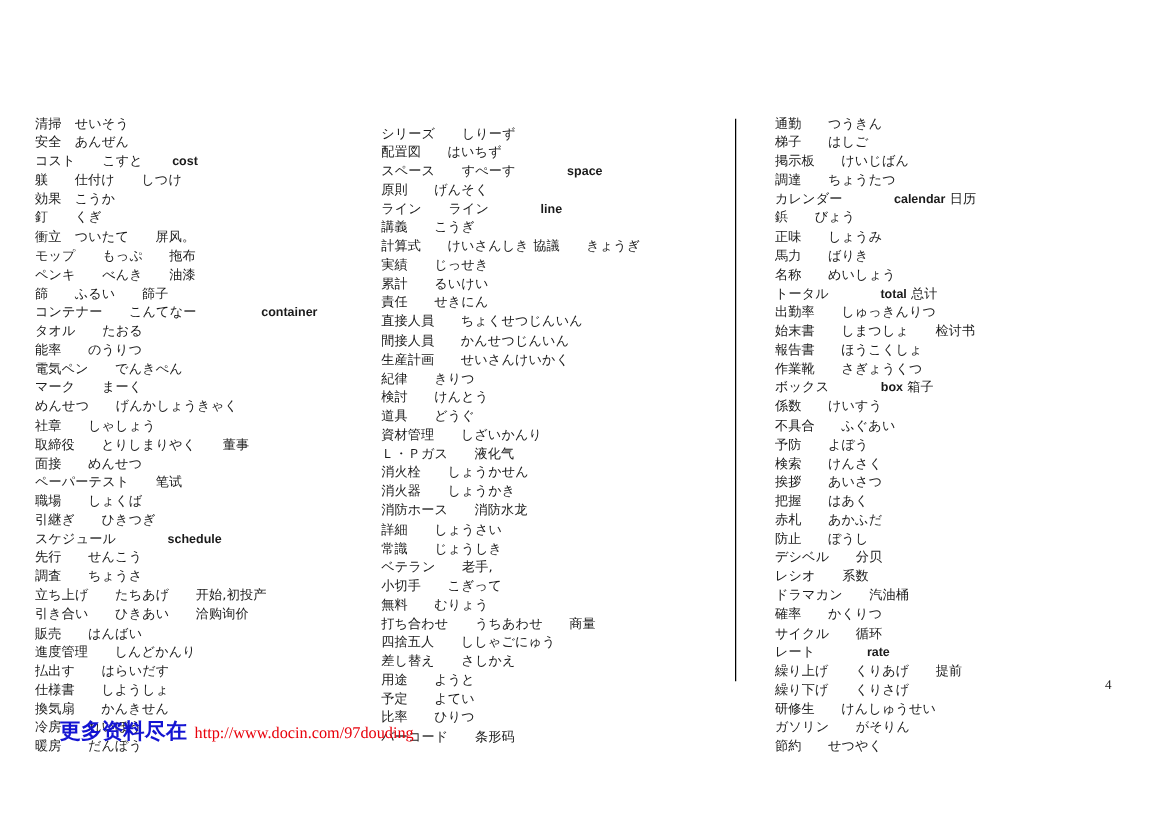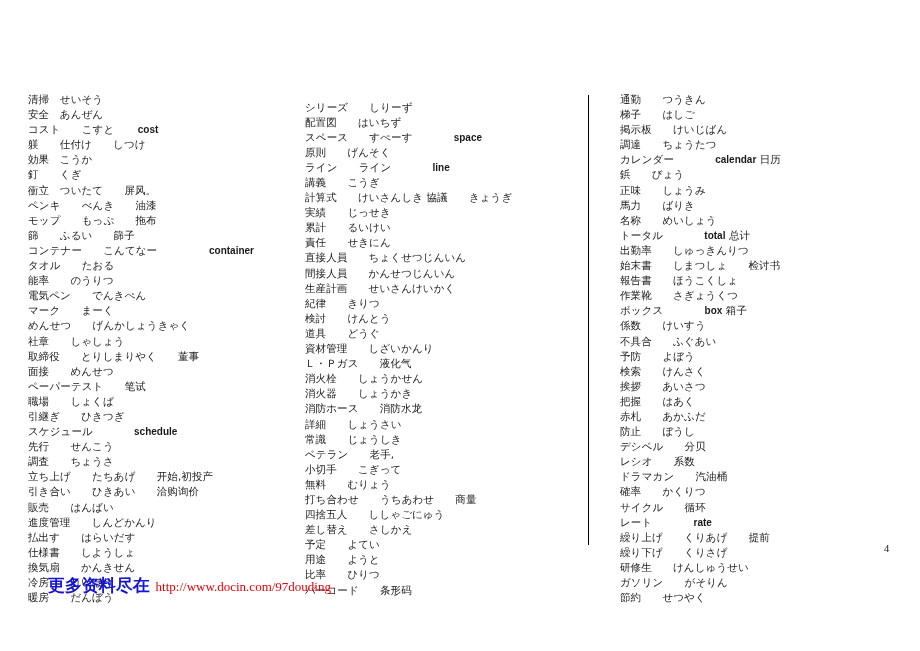--- a/index.html
+++ b/index.html
@@ -110,22 +110,22 @@
 
   <div class="columns">
     <div class="col col-1">
         <div class="entry"><span>清掃　せいそう</span></div>
         <div class="entry"><span>安全　あんぜん</span></div>
         <div class="entry"><span>コスト　　こすと </span><span class="en">cost</span></div>
         <div class="entry"><span>躾　　仕付け　　しつけ</span></div>
         <div class="entry"><span>効果　こうか</span></div>
         <div class="entry"><span>釘　　くぎ</span></div>
         <div class="entry"><span>衝立　ついたて　　屏风。</span></div>
+        <div class="entry"><span>モップ　　もっぷ　　拖布</span></div>
         <div class="entry"><span>ペンキ　　べんき　　油漆</span></div>
-        <div class="entry"><span>モップ　　もっぷ　　拖布</span></div>
         <div class="entry"><span>篩　　ふるい　　篩子</span></div>
         <div class="entry"><span>コンテナー　　こんてなー　　　</span><span class="en">container</span></div>
         <div class="entry"><span>タオル　　たおる</span></div>
         <div class="entry"><span>能率　　のうりつ</span></div>
         <div class="entry"><span>電気ペン　　でんきぺん</span></div>
         <div class="entry"><span>マーク　　まーく</span></div>
         <div class="entry"><span>めんせつ　　げんかしょうきゃく</span></div>
         <div class="entry"><span>社章　　しゃしょう</span></div>
         <div class="entry"><span>取締役　　とりしまりやく　　董事</span></div>
         <div class="entry"><span>面接　　めんせつ</span></div>
@@ -168,22 +168,22 @@
         <div class="entry"><span>消火器　　しょうかき</span></div>
         <div class="entry"><span>消防ホース　　消防水龙</span></div>
         <div class="entry"><span>詳細　　しょうさい</span></div>
         <div class="entry"><span>常識　　じょうしき</span></div>
         <div class="entry"><span>ベテラン　　老手,</span></div>
         <div class="entry"><span>小切手　　こぎって</span></div>
         <div class="entry"><span>無料　　むりょう</span></div>
         <div class="entry"><span>打ち合わせ　　うちあわせ　　商量</span></div>
         <div class="entry"><span>四捨五人　　ししゃごにゅう</span></div>
         <div class="entry"><span>差し替え　　さしかえ</span></div>
+        <div class="entry"><span>用途　　ようと</span></div>
         <div class="entry"><span>予定　　よてい</span></div>
-        <div class="entry"><span>用途　　ようと</span></div>
         <div class="entry"><span>比率　　ひりつ</span></div>
         <div class="entry"><span>バーコード　　条形码</span></div>
       </div>
     <div class="col col-3">
         <div class="entry"><span>通勤　　つうきん</span></div>
         <div class="entry"><span>梯子　　はしご</span></div>
         <div class="entry"><span>掲示板　　けいじばん</span></div>
         <div class="entry"><span>調達　　ちょうたつ</span></div>
         <div class="entry"><span>カレンダー　　</span><span class="en">calendar</span><span> 日历</span></div>
         <div class="entry"><span>鋲　　びょう</span></div>

